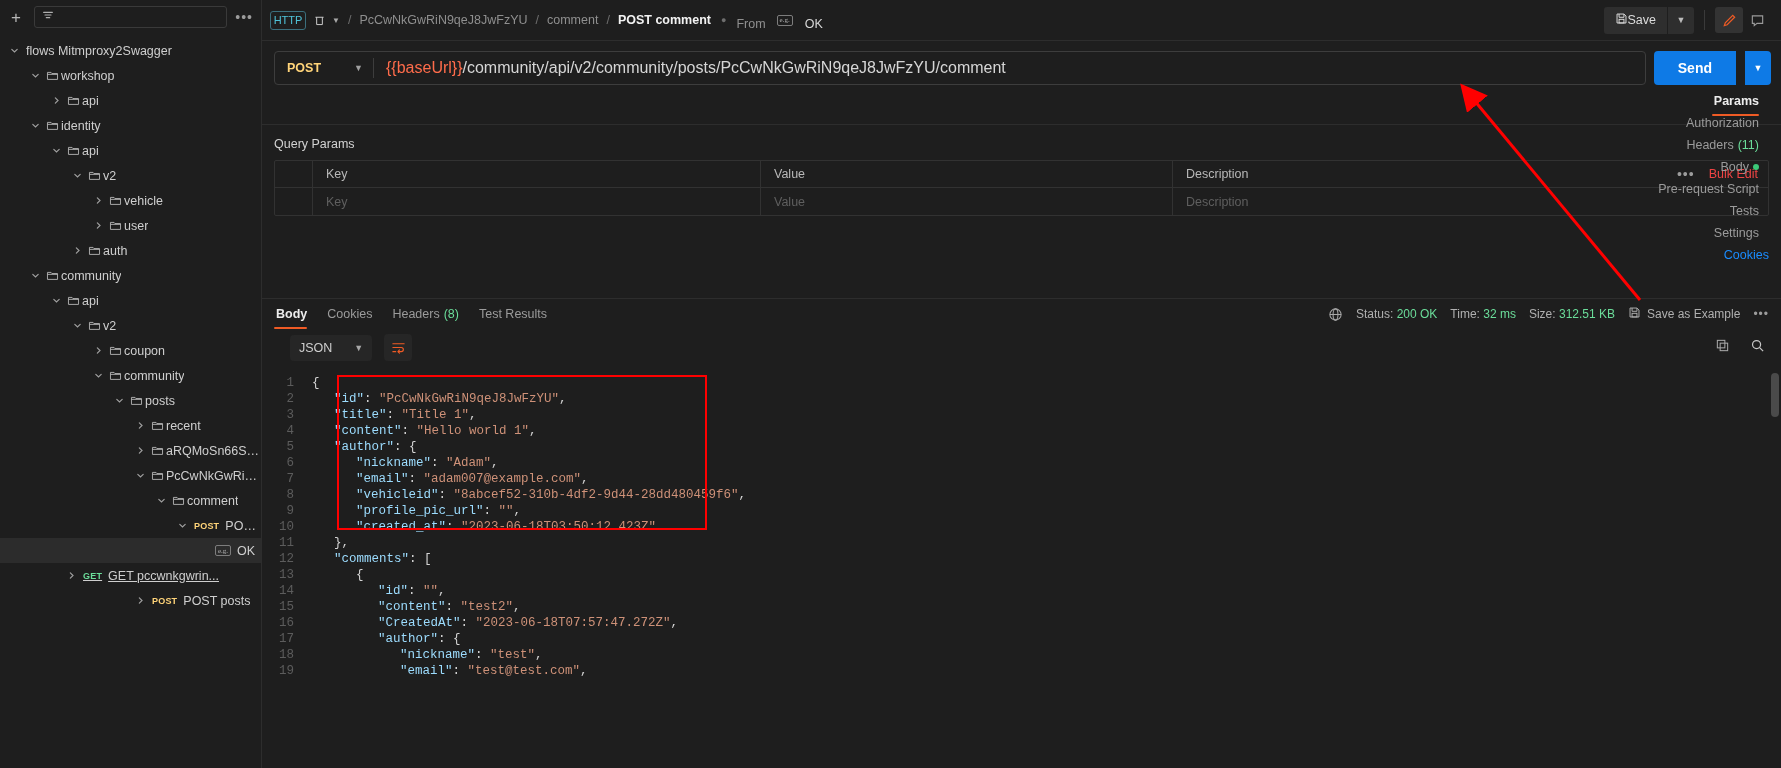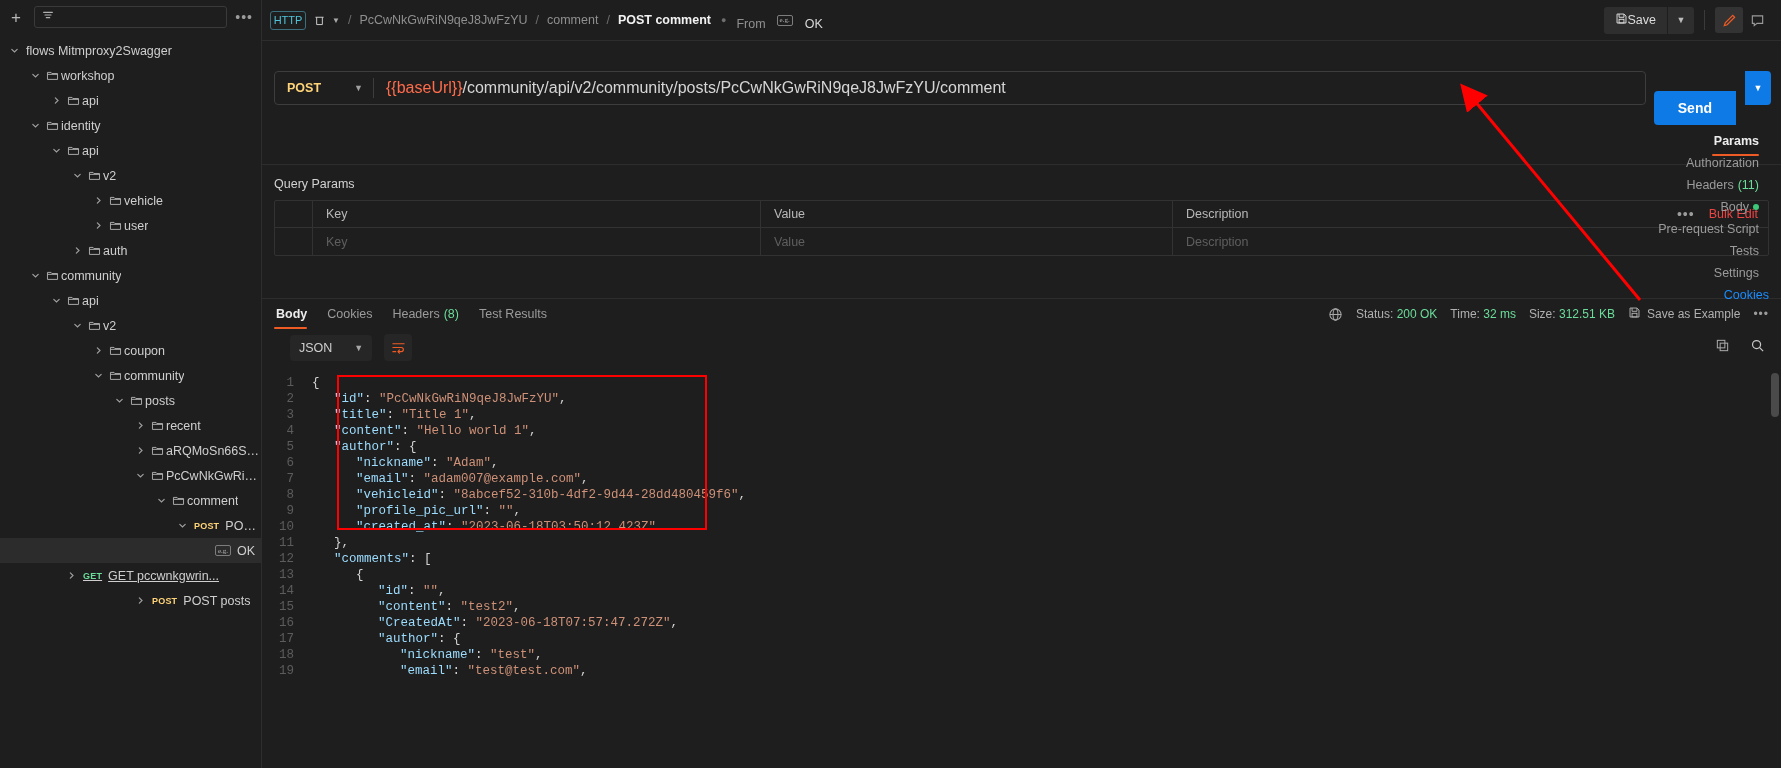--- a/index.html
+++ b/index.html
@@ -118,21 +118,20 @@
   .url-div { width:1px; height:20px; background:#3d3d3d; }
   .url-text {
     flex:1; padding: 0 12px; font-size:16px; color:#d6d6d6;
     font-family:"Liberation Sans", sans-serif; white-space:nowrap; overflow:hidden;
   }
   .url-text .var { color:#ff6c4b; }
   .send-btn {
     height: 34px; background:#0e7ae6; color:#fff; border:none; border-radius:4px 0 0 4px;
     font-size:14px; font-weight:bold; padding: 0 24px; cursor:pointer;
     font-family:"Liberation Sans", sans-serif;
-    margin-top:40px;
   }
   .send-caret {
     height:34px; width:26px; background:#0e7ae6; border-radius:0 4px 4px 0; margin-left:1px;
     display:flex; align-items:center; justify-content:center; color:#fff; font-size:9px; cursor:pointer;
   }
 
   
   .tabsrow { display:flex; align-items:flex-end; padding: 0 12px; position:relative; height:30px;flex-direction:column; }
   .tab {
     font-size:12.5px; color:#9b9b9b; padding: 0 10px 8px 10px; cursor:pointer;

